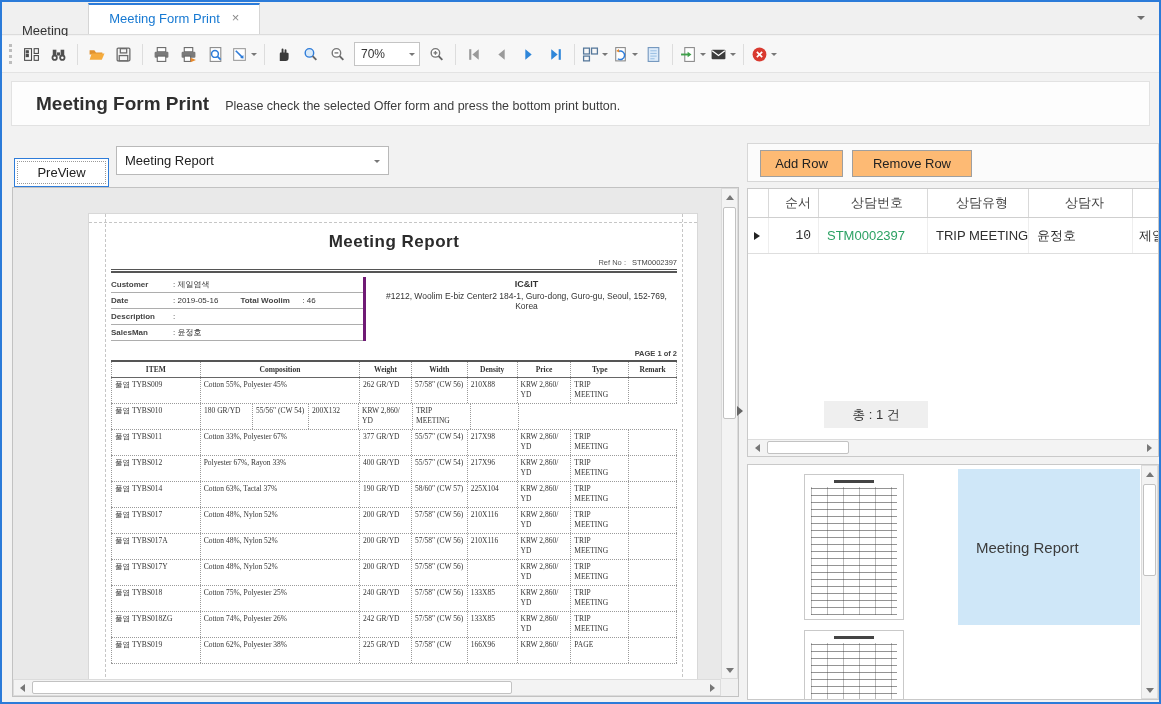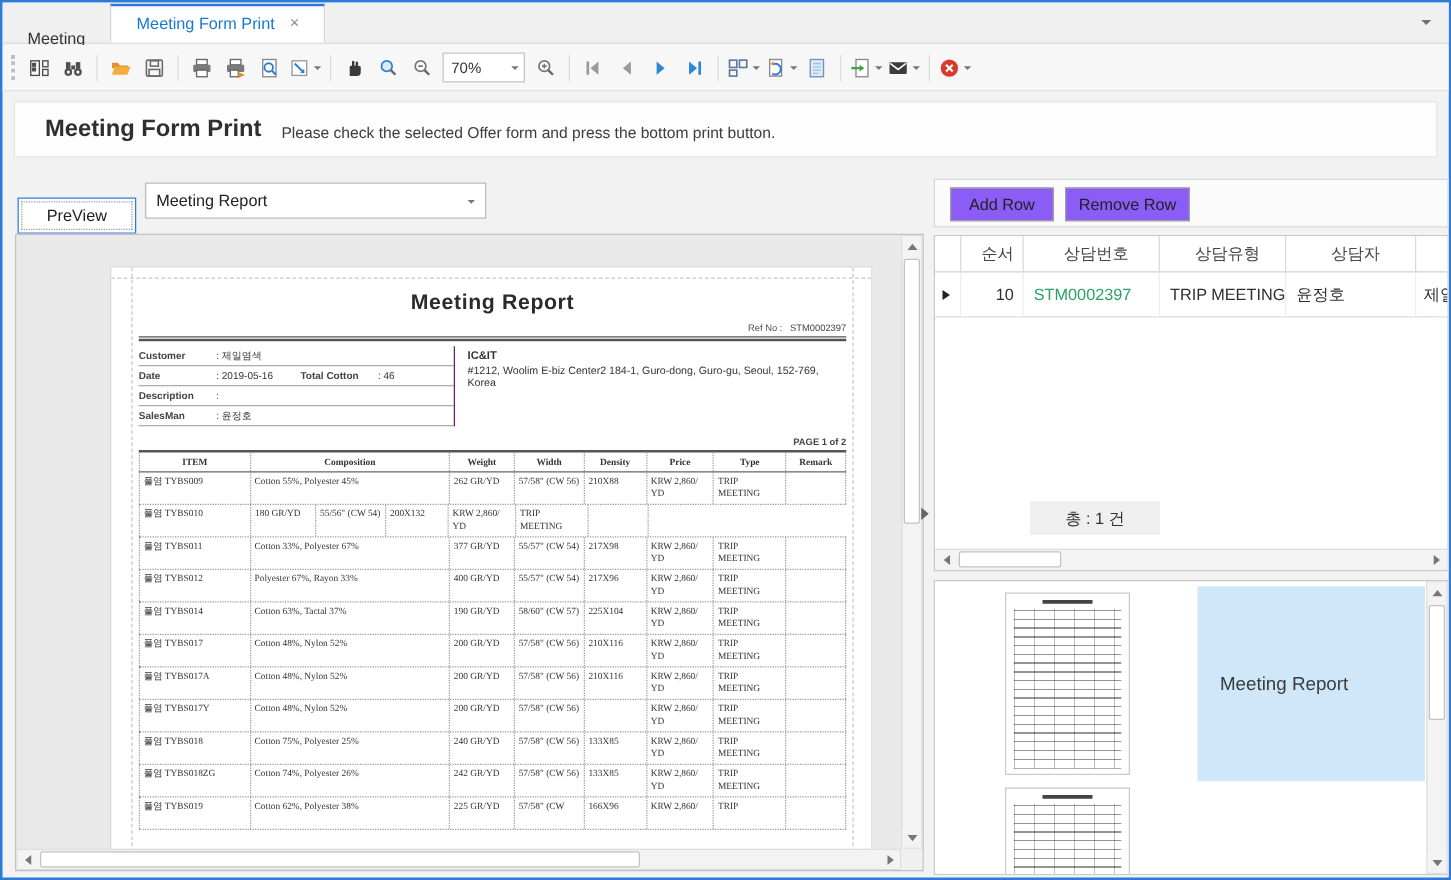--- a/index.html
+++ b/index.html
@@ -27,42 +27,42 @@
   
   .titleband { position:absolute; top:79px; left:9px; right:9px; height:45px; background:#fdfdfd; border:1px solid #e2e2e2; display:flex; align-items:center; gap:16px; padding-left:24px; }
   .titleband h1 { font-size:19px; color:#2f2f2f; }
   .titleband p { font-size:12.5px; color:#3c3c3c; padding-top:4px; }
 
   
   .preview-btn { position:absolute; top:156px; left:12px; width:95px; height:29px; background:#fff; border:1px solid #2e7cd9; outline:1px dotted #9a9a9a; outline-offset:-4px; font-size:13px; color:#222; display:flex; align-items:center; justify-content:center; }
   .report-select { position:absolute; top:144px; left:114px; width:273px; height:29px; background:#fff; border:1px solid #b9b9b9; display:flex; align-items:center; font-size:13px; color:#222; padding-left:8px; }
   .report-select .caret { margin-left:auto; margin-right:8px; }
   .rowpanel { position:absolute; top:141px; left:745px; width:412px; height:39px; background:#fbfbfb; border:1px solid #d7d7d7; }
-  .rp-btn { position:absolute; top:6px; height:27px; background:#8b5cf6; border:1px solid #9f9f9f; font-size:13px; color:#222; display:flex; align-items:center; justify-content:center; }
+  .rp-btn { position:absolute; top:6px; height:27px; background:#fdba74; border:1px solid #9f9f9f; font-size:13px; color:#222; display:flex; align-items:center; justify-content:center; }
   .rp-btn.add { left:12px; width:83px; }
-  .rp-btn.remove { left:104px; width:100px; }
+  .rp-btn.remove { left:104px; width:120px; }
 
   
   .preview-panel { position:absolute; top:185px; left:10px; width:727px; height:510px; background:#e9e9e9; border:1px solid #c2c2c2; overflow:hidden; }
   .page { position:absolute; left:75px; top:25px; width:610px; height:475px; background:#fff; border:1px solid #d8d8d8; overflow:hidden; }
   .guide-top { position:absolute; top:8px; left:0; right:0; border-top:1px dashed #c6c6c6; }
   .guide-left { position:absolute; left:16px; top:0; bottom:0; border-left:1px dashed #c6c6c6; }
   .guide-right { position:absolute; right:14px; top:0; bottom:0; border-left:1px dashed #c6c6c6; }
   .report { position:absolute; left:22px; right:20px; top:18px; }
   .r-title { text-align:center; font-size:17px; font-weight:bold; color:#2b2b2b; letter-spacing:.5px; }
   .r-ref { text-align:right; font-size:7.5px; color:#555; margin-top:6px; }
   .r-ref b { font-weight:normal; margin-left:6px; color:#444; }
   .r-rule { margin-top:2px; height:4px; border-top:1px solid #555; border-bottom:2px solid #555; }
   .r-info { display:flex; margin-top:4px; }
   .r-info-left { width:252px; font-size:8px; color:#333; }
   .ir { display:flex; border-bottom:1px solid #adadad; height:16px; align-items:center; }
   .ir .lb { width:62px; font-weight:bold; color:#444; }
   .ir .vl { color:#333;text-align:center; }
   .ir .lb2 { width:62px; font-weight:bold; color:#444; margin-left:22px; }
-  .r-info-right { flex:1; border-left:1px solid #701a75; padding:2px 0 0 10px; font-size:8.5px; color:#333; }
+  .r-info-right { flex:1; border-left:3px solid #701a75; padding:2px 0 0 10px; font-size:8.5px; color:#333;text-align:center; }
   .r-info-right .co { font-weight:bold; font-size:9px; margin-bottom:2px; }
   .r-page-label { text-align:right; font-size:7.5px; color:#444; margin-top:8px; font-weight:bold; }
   .r-table { margin-top:2px; border-top:2px solid #555; font-size:7.5px; color:#333;font-family:Liberation Serif, serif; }
   .rhead { display:flex; border-bottom:1px solid #666; font-weight:bold; text-align:center; }
   .rhead > div { padding:3px 2px; border-right:1px dotted #9a9a9a; }
   .rhead > div:first-child { border-left:1px dotted #9a9a9a; }
   .rrow { display:flex; border-bottom:1px dotted #9a9a9a; min-height:26px; }
   .rrow > div { padding:2px 3px; border-right:1px dotted #9a9a9a; line-height:1.3; overflow:hidden; }
   .rrow > div:first-child { border-left:1px dotted #9a9a9a; }
   .c0 { width:90px; } .c1 { width:160px; } .c2 { width:52px; } .c3 { width:56px; }
@@ -88,21 +88,21 @@
   .pv-corner { position:absolute; right:0; bottom:0; width:17px; height:17px; background:#f0f0f0; }
 
   .splitter { position:absolute; left:735px; top:404px; width:0; height:0; border:5px solid transparent; border-left:6px solid #666; }
 
   
   .grid-panel { position:absolute; top:186px; left:745px; width:412px; height:269px; background:#fff; border:1px solid #c9c9c9; overflow:hidden; }
   .g-header { display:flex; height:29px; border-bottom:1px solid #cfcfcf; background:#fff; }
   .g-hcell { font-size:13px; color:#444; display:flex; align-items:center; justify-content:center; border-right:1px solid #d9d9d9; }
   .g-row { display:flex; height:36px; border-bottom:1px solid #dedede; align-items:center; }
   .g-cell { font-size:13px; color:#2f2f2f; overflow:hidden; white-space:nowrap; height:100%; display:flex; align-items:center; border-right:1px solid #eee; }
-  .gw0 { width:21px; } .gw1 { width:50px; justify-content:flex-end; padding-right:7px; }
+  .gw0 { width:21px; } .gw1 { width:50px; justify-content:flex-end; padding-right:7px;font-family:Liberation Mono, monospace; }
   .gw2 { width:109px; padding-left:8px; } .gw3 { width:101px; padding-left:8px; }
   .gw4 { width:104px; padding-left:8px; } .gw5 { flex:1; padding-left:6px; border-right:none; }
   .g-green { color:#2ba163; }
   .row-ind { width:0; height:0; border:4px solid transparent; border-left:6px solid #222; margin-left:6px; }
   .g-summary { position:absolute; left:76px; bottom:28px; width:104px; height:27px; background:#efefef; font-size:13px; color:#333; display:flex; align-items:center; justify-content:center; }
   .g-hscroll { left:0; right:0; bottom:0; height:17px; border-left:none; border-right:none; border-bottom:none; }
   .g-hleft { left:1px; bottom:1px; width:16px; height:15px; }
   .g-hthumb { left:19px; bottom:2px; width:82px; height:13px; }
   .g-hright { right:1px; bottom:1px; width:16px; height:15px; }
 
@@ -341,21 +341,21 @@
         <div class="r-rule"></div>
         <div class="r-info">
           <div class="r-info-left">
             <div class="ir">
                 <span class="lb">Customer</span>
                 <span class="vl">: 제일염색</span>
               </div>
             <div class="ir">
                 <span class="lb">Date</span>
                 <span class="vl">: 2019-05-16</span>
-                <span class="lb2">Total Cotton</span>
+                <span class="lb2">Total Woolim</span>
                 <span class="vl">: 46</span>
               </div>
             <div class="ir">
                 <span class="lb">Description</span>
                 <span class="vl">:</span>
               </div>
             <div class="ir">
                 <span class="lb">SalesMan</span>
                 <span class="vl">: 윤정호</span>
               </div>
@@ -488,21 +488,21 @@
                 <div class="c7"></div>
               </div>
 
               <div class="rrow">
                 <div class="c0">풀염 TYBS019</div>
                 <div class="c1">Cotton 62%, Polyester 38%</div>
                 <div class="c2">225 GR/YD</div>
                 <div class="c3">57/58" (CW</div>
                 <div class="c4">166X96</div>
                 <div class="c5">KRW 2,860/</div>
-                <div class="c6">TRIP</div>
+                <div class="c6">PAGE</div>
                 <div class="c7"></div>
               </div>
             </div>
         </div>
       </div>
     </div>
     <div class="sb-track pv-vscroll"></div>
     <div class="sb-btn pv-vup">
         <span class="tri-up"></span>
       </div>

